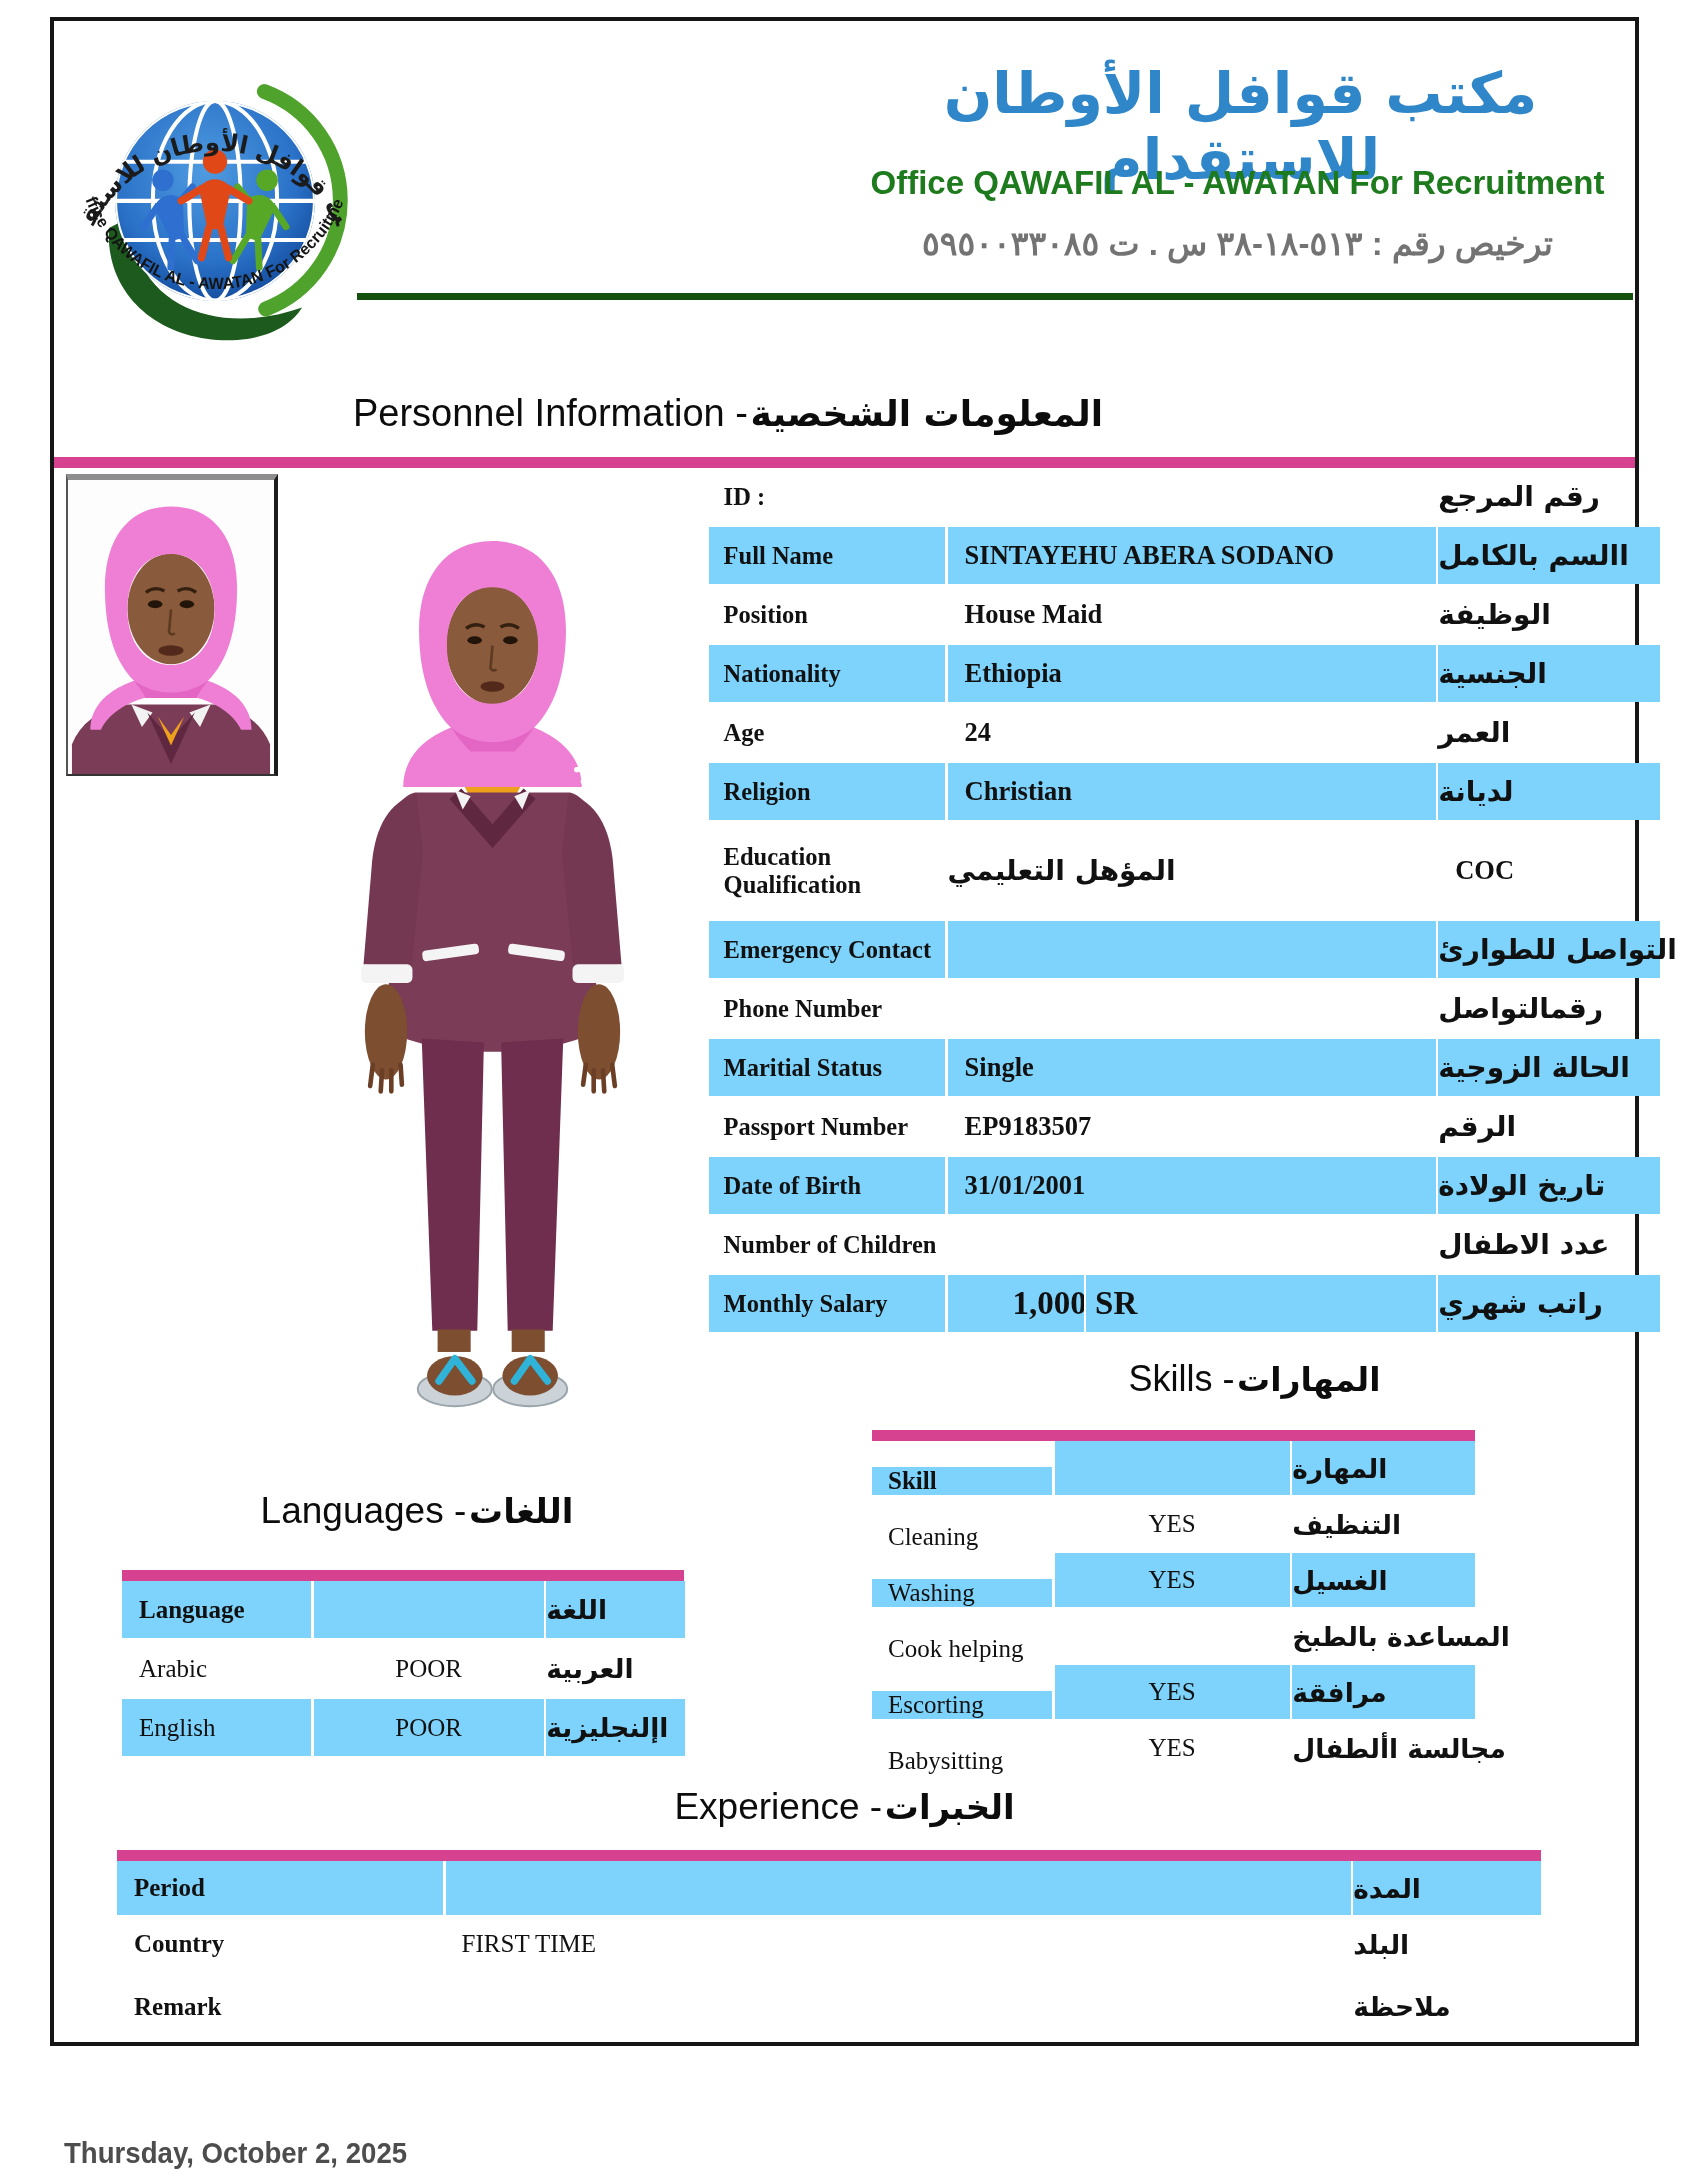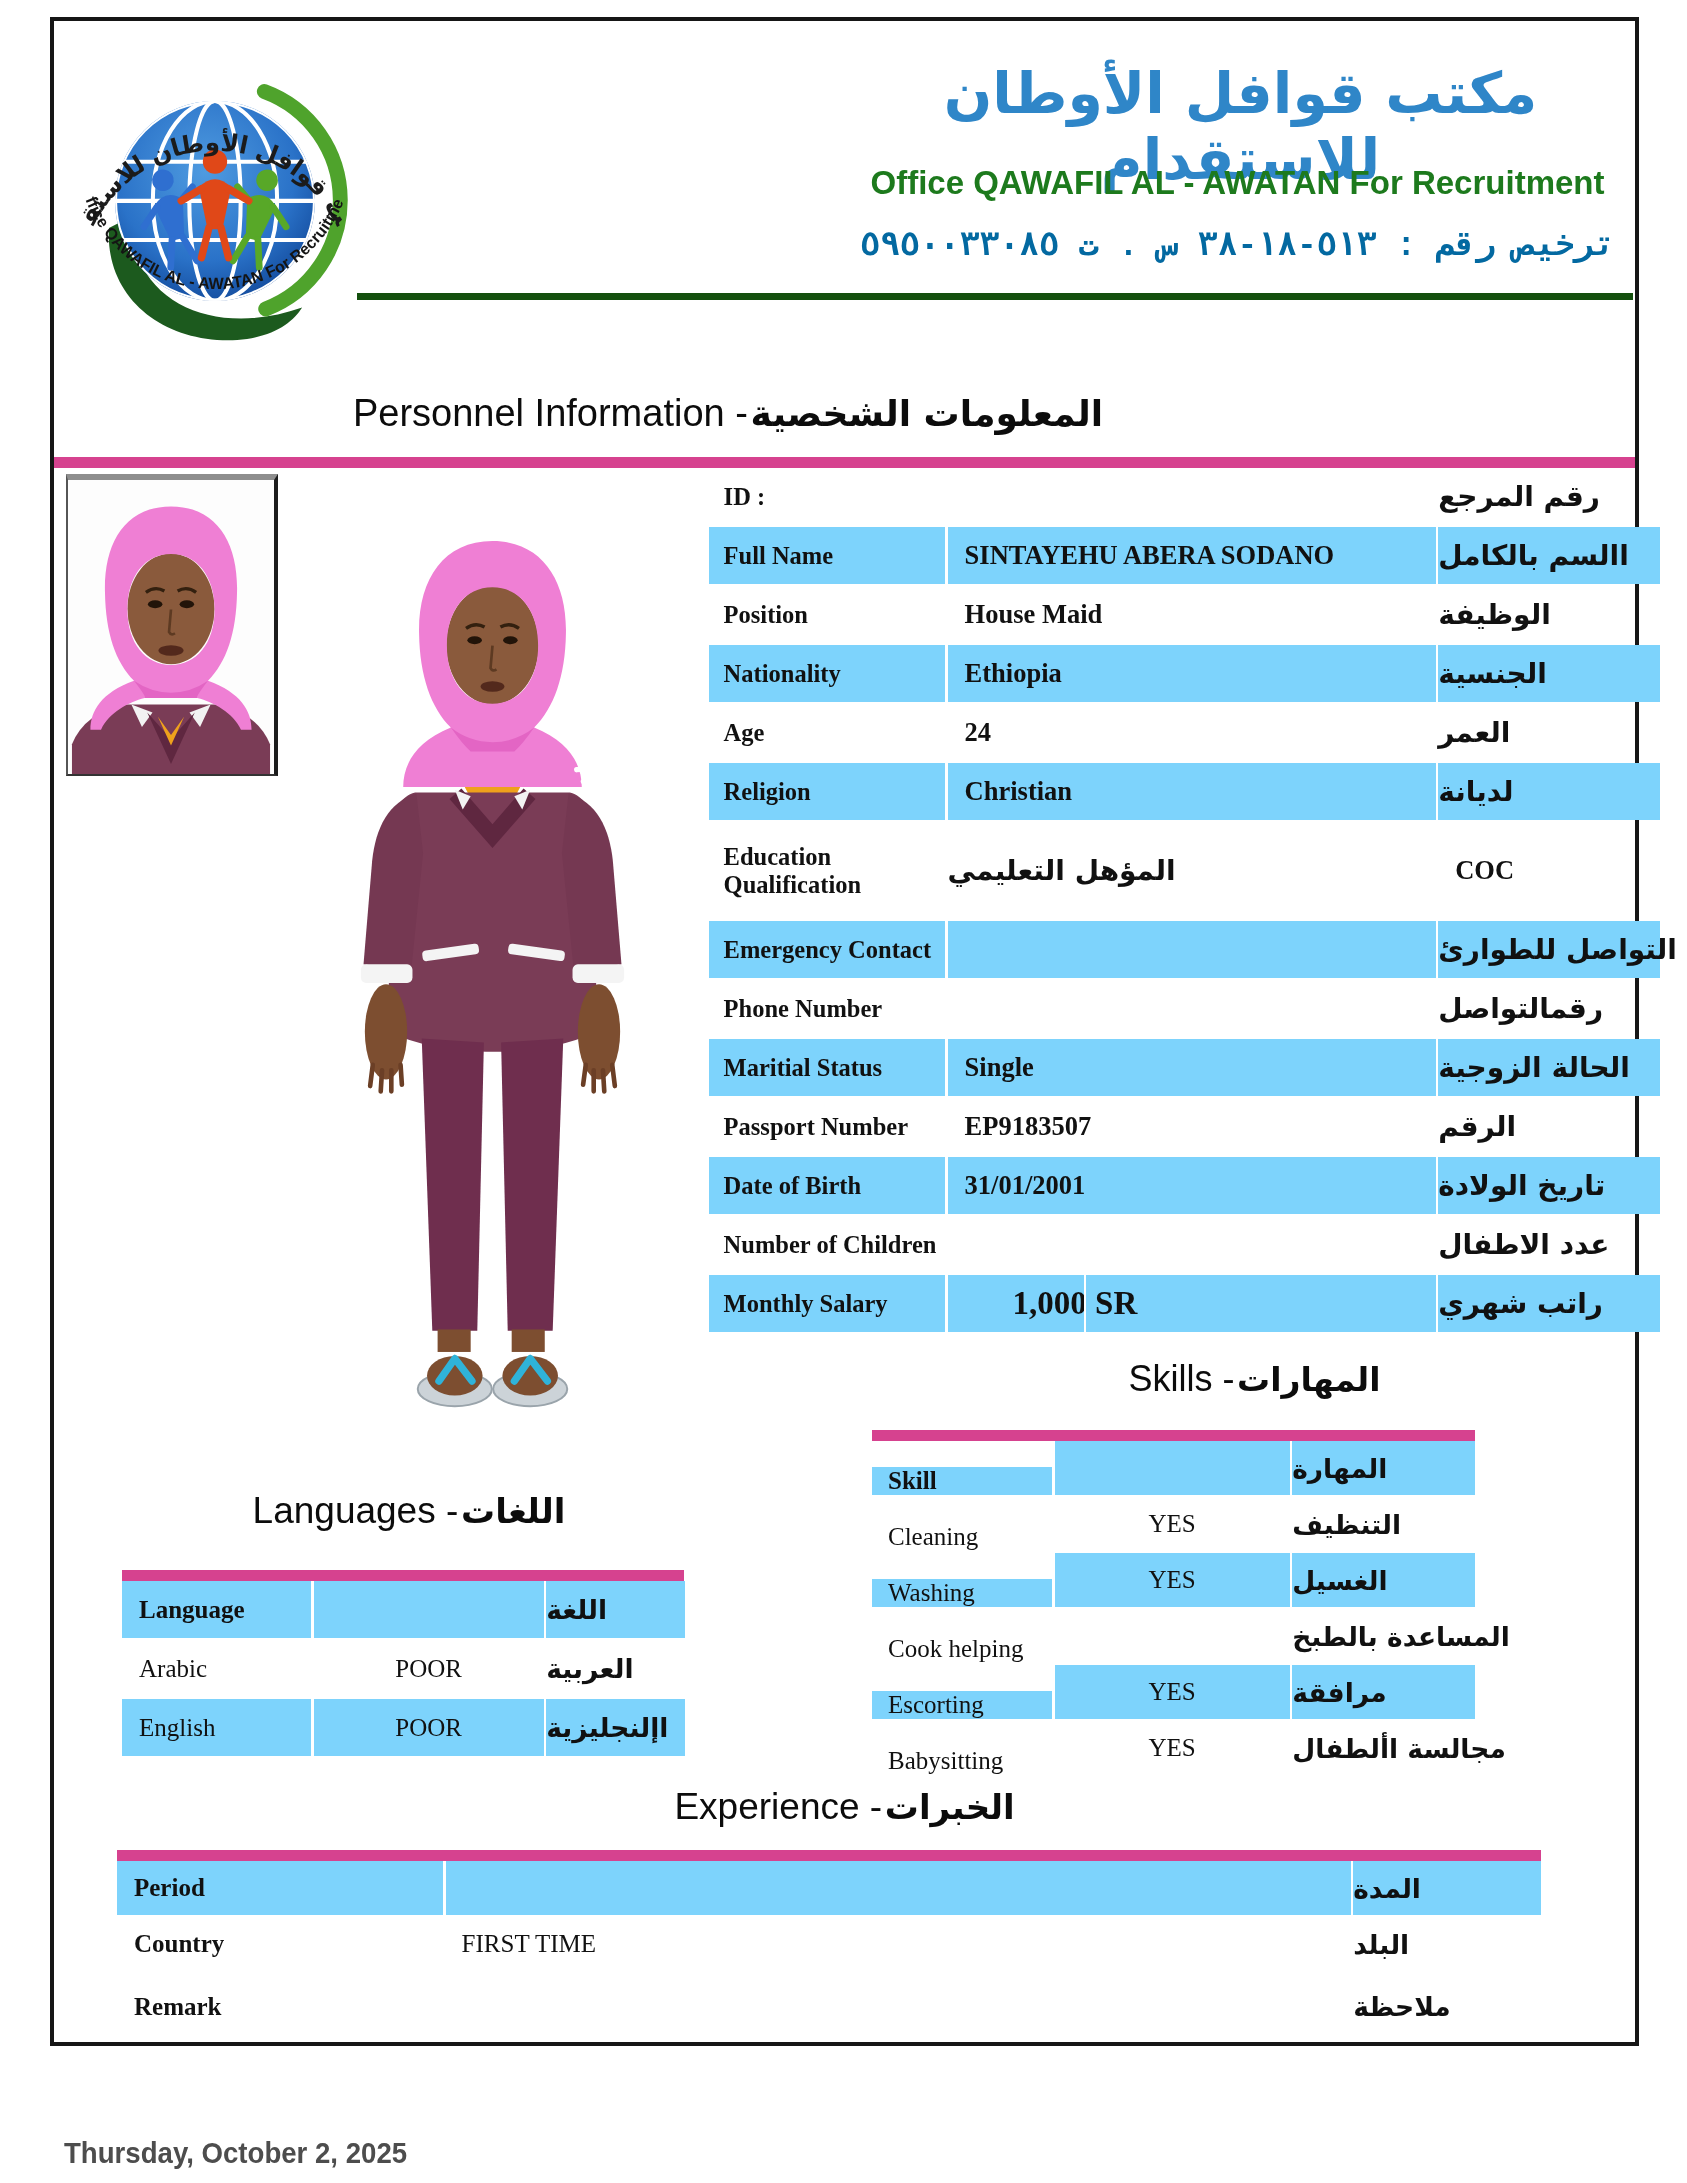--- a/index.html
+++ b/index.html
@@ -7,34 +7,34 @@
         font-family:"Liberation Serif",serif;color:#111;}
   .frame{position:absolute;left:50px;top:16.5px;width:1581px;height:2021px;border:4px solid #161616;}
 
   
   .logo{position:absolute;left:63px;top:32px;width:304px;height:318px;}
   .org-ar{position:absolute;left:860px;top:60px;width:761px;text-align:center;
           font-family:"DejaVu Sans",sans-serif;font-weight:bold;font-size:57px;color:#2f86c8;direction:rtl;}
   .org-en{position:absolute;left:847px;top:164px;width:781px;text-align:center;
           font-family:"Liberation Sans",sans-serif;font-weight:bold;font-size:33px;color:#1d7a1d;}
   .license{position:absolute;left:847px;top:224px;width:781px;text-align:center;
-          font-family:Liberation Mono, monospace;font-weight:bold;font-size:33px;color:#0369a1;direction:rtl;}
+          font-family:Liberation Sans, sans-serif;font-weight:bold;font-size:33px;color:#737373;direction:rtl;}
   .greenline{position:absolute;left:357px;top:293px;width:1276px;height:7.3px;background:#14500e;}
 
   
   .sec-title{position:absolute;text-align:center;white-space:nowrap;}
   .sec-title .en{font-family:"Liberation Sans",sans-serif;font-weight:400;color:#0c0c0c;}
   .sec-title .ar{font-family:"DejaVu Sans",sans-serif;font-weight:bold;color:#0c0c0c;}
   .ptitle{left:54px;top:392px;width:1348px;}
   .ptitle .en{font-size:38px;}
   .ptitle .ar{font-size:36px;}
   .stitle{left:872px;top:1358px;width:765px;}
   .stitle .en{font-size:36px;}
   .stitle .ar{font-size:33px;}
-  .ltitle{left:128px;top:1490px;width:562px;text-align:center;}
+  .ltitle{left:136px;top:1490px;width:562px;text-align:center;}
   .ltitle .en{font-size:37px;}
   .ltitle .ar{font-size:34px;}
   .etitle{left:54px;top:1786px;width:1581px;}
   .etitle .en{font-size:37px;}
   .etitle .ar{font-size:34px;}
 
   
   .bar{background:#d6428f;height:11.2px;}
   .bar-main{position:absolute;left:54px;top:457px;width:1581px;}
 

